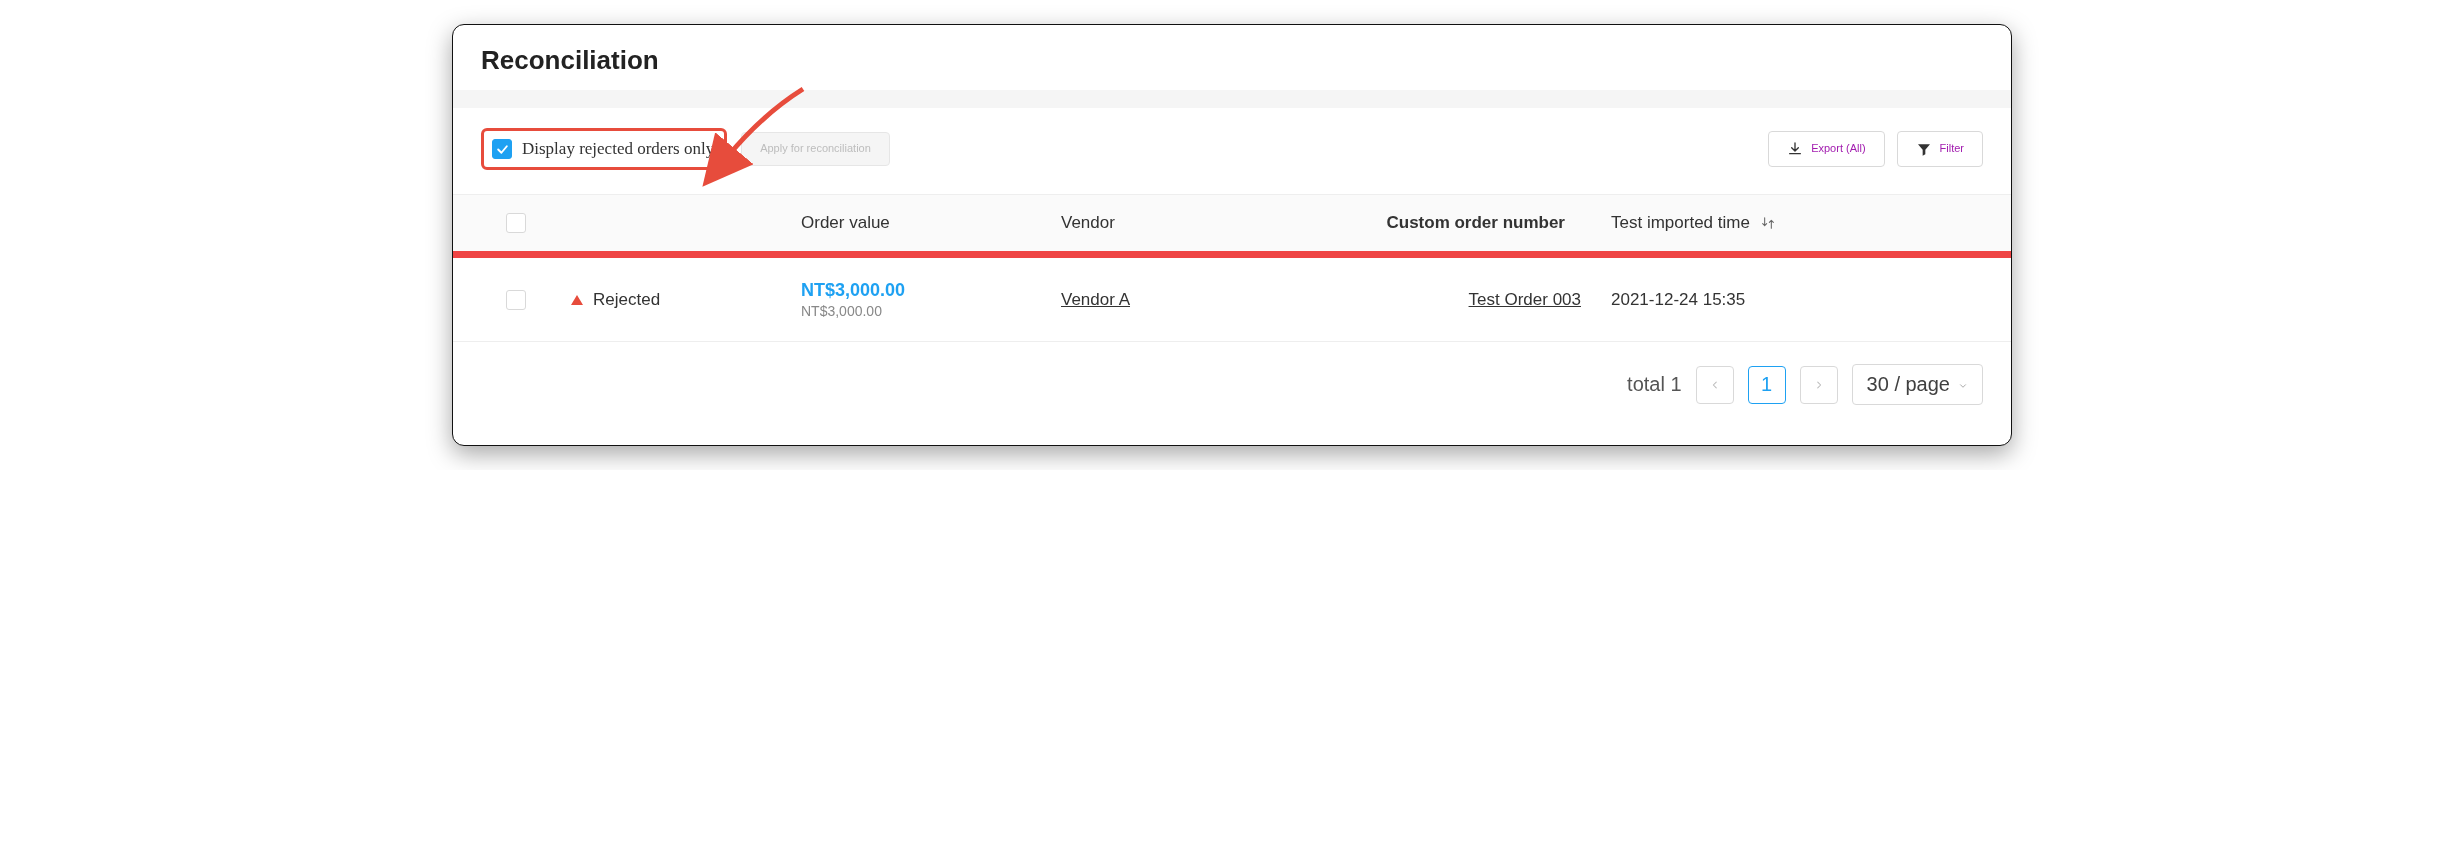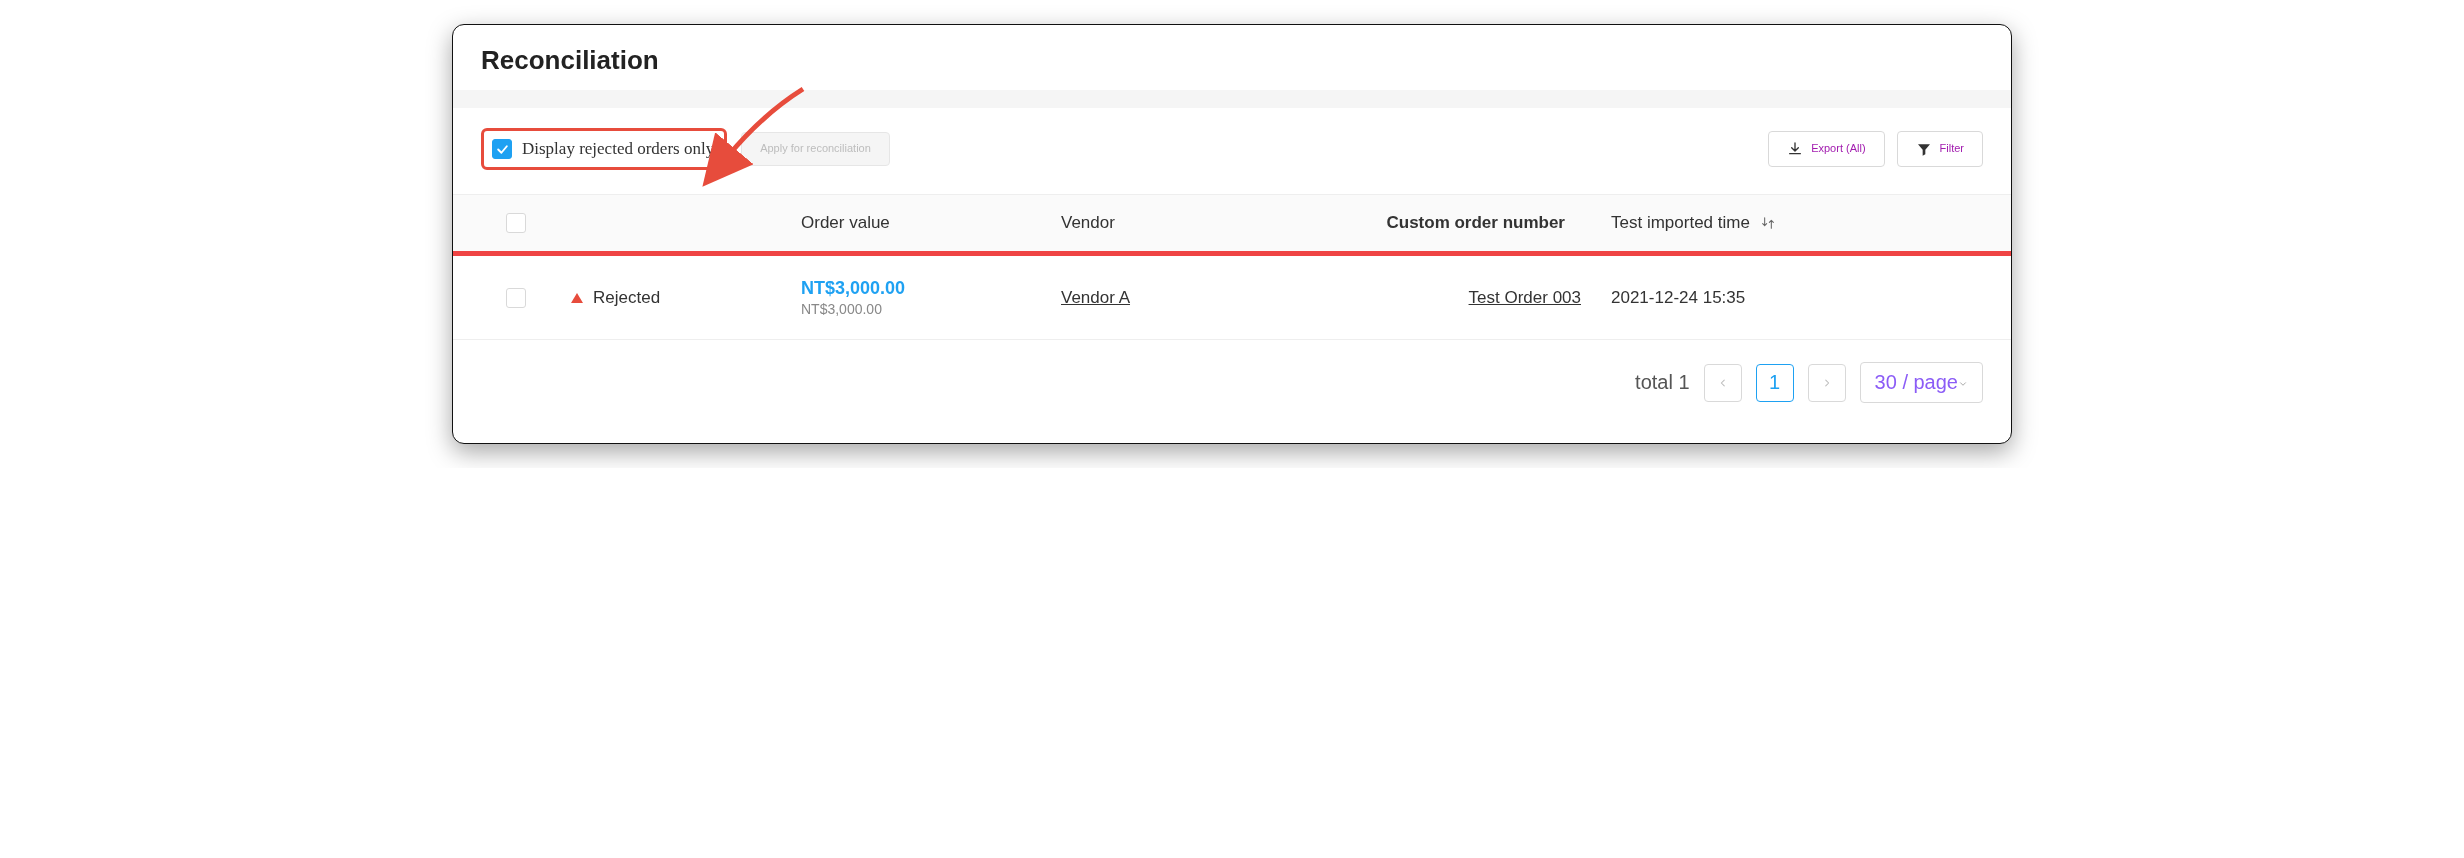--- a/index.html
+++ b/index.html
@@ -120,21 +120,21 @@
 
   
   .tbl {
     width: 100%;
   }
   .tbl-head {
     display: flex;
     align-items: center;
     background: #fafafa;
     border-top: 1px solid #eee;
-    border-bottom: 5px solid #ef4444;
+    border-bottom: 7px solid #ef4444;
     padding: 18px 28px;
     font-size: 17px;
     color: #333;
   }
   .tbl-row {
     display: flex;
     align-items: center;
     padding: 22px 28px;
     border-bottom: 1px solid #eee;
     font-size: 17px;
@@ -200,21 +200,22 @@
   .page-box.active {
     border-color: #1ea1f2;
     color: #1ea1f2;
   }
   .page-size {
     border: 1px solid #d9d9d9;
     border-radius: 4px;
     padding: 8px 14px;
     display: inline-flex;
     align-items: center;
-    color: #8b5cf6;
+    gap: 8px;
+    color: #404040;
     background:#fff;
   }
   .chev { color:#999; }
 </style>
 </head>
 <body>
 
 <div class="card">
 
   <div class="card-header">

